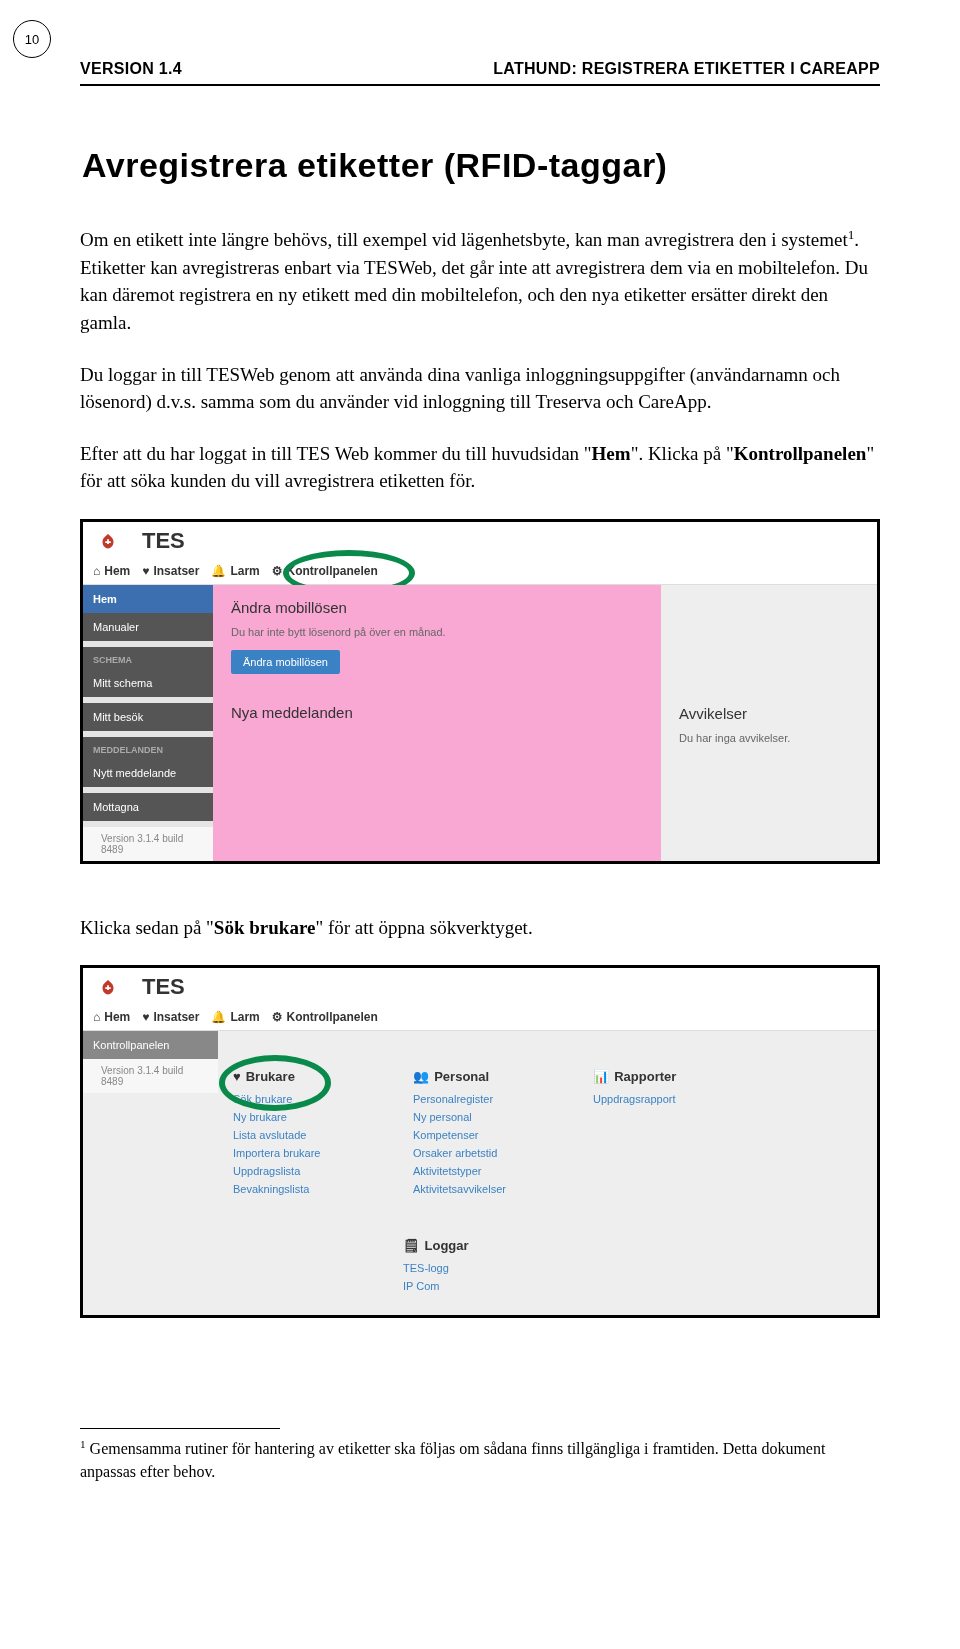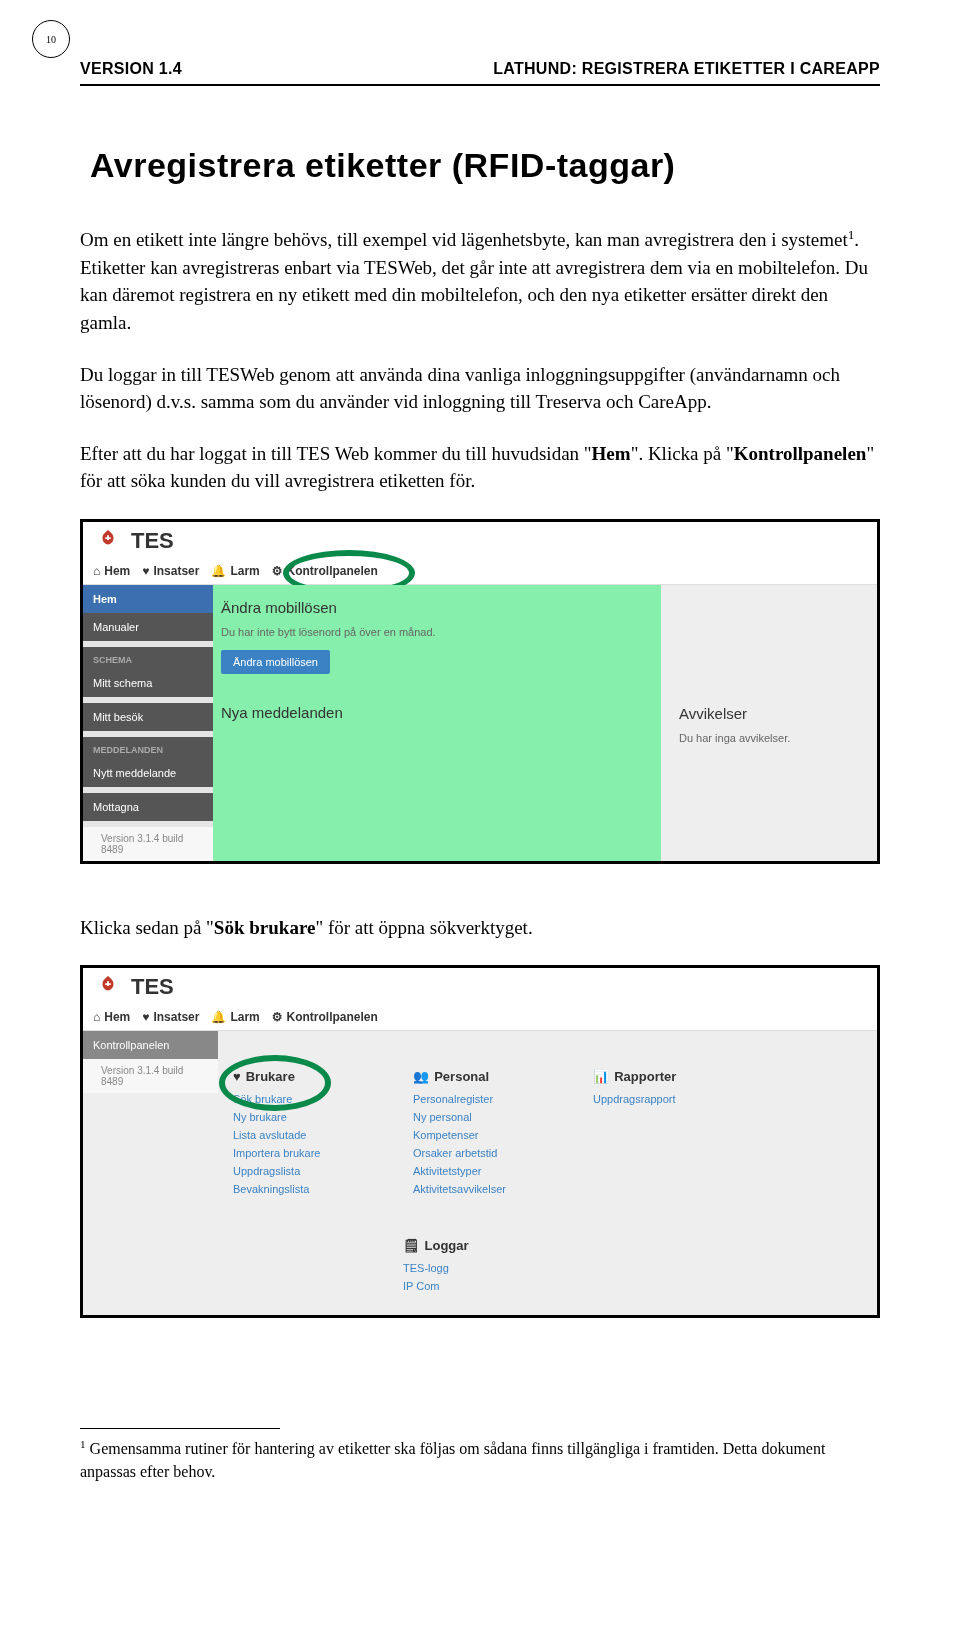--- a/index.html
+++ b/index.html
@@ -1,36 +1,36 @@
 <!DOCTYPE html>
 <html><head>
 <meta charset="utf-8">
 <style>
 body{margin:0;padding:0;background:#fff;font-family:Georgia,serif;color:#000;width:960px}
 .page{position:relative;padding:60px 80px 40px 80px}
-.page-num{position:absolute;top:20px;left:32px;width:36px;height:36px;border:1px solid #000;border-radius:50%;display:flex;align-items:center;justify-content:center;font-size:10px;font-family:Liberation Serif, serif}
+.page-num{position:absolute;top:20px;left:13px;width:36px;height:36px;border:1px solid #000;border-radius:50%;display:flex;align-items:center;justify-content:center;font-size:13px;font-family:Liberation Sans, sans-serif}
 .hdr{display:flex;justify-content:space-between;font-family:Arial,sans-serif;font-weight:bold;font-size:16px;padding-bottom:6px;border-bottom:2px solid #000;letter-spacing:.3px}
-h1{font-family:Arial,sans-serif;font-size:34px;font-weight:bold;margin:60px 0 40px 10px;letter-spacing:.5px}
+h1{font-family:Arial,sans-serif;font-size:34px;font-weight:bold;margin:60px 0 40px 2px;letter-spacing:.5px}
 p{font-size:19px;line-height:1.45;margin:0 0 24px 0}
 .b{font-weight:bold}
 sup{font-size:.7em}
 .shot{border:3px solid #000;background:#fff;margin:4px 0 50px 0;font-family:Arial,sans-serif}
-.shot-hdr{padding:6px 26px 4px 14px;display:flex;align-items:flex-start;gap:12px}
+.shot-hdr{padding:6px 26px 4px 14px;display:flex;align-items:flex-end;gap:23px}
 .tes-icon{width:22px;height:22px}
 .tes-txt{font-size:22px;font-weight:bold;color:#333}
 .navbar{background:#fff;padding:6px 10px;display:flex;gap:12px;font-size:12px;color:#333;border-bottom:1px solid #ddd;font-weight:bold}
 .navitem{display:flex;align-items:center;gap:4px}
 .ring{position:absolute;border:6px solid #0a8a4a;border-radius:50%;pointer-events:none}
 .shot-body{display:flex;background:#eee;position:relative}
 .sidebar{width:130px;background:#555;color:#fff;font-size:11px}
 .side-active{background:#3b6fb0;padding:8px 10px;font-weight:bold}
 .side-item{padding:8px 10px;border-bottom:6px solid #e5e5e5}
 .side-hdr{padding:8px 10px 4px 10px;color:#aaa;font-size:9px;font-weight:bold}
 .side-ver{background:#f7f7f7;color:#888;padding:6px 18px;font-size:10px}
-.main1{flex:1;background:#86efac;padding:14px 8px;position:relative}
+.main1{flex:1;background:#f9a8d4;padding:14px 18px;position:relative}
 .sect-title{font-size:15px;color:#333;margin-bottom:10px}
 .sub{font-size:11px;color:#666;margin-bottom:12px}
 .btn-blue{background:#3b82c4;color:#fff;border:none;padding:6px 12px;font-size:11px;border-radius:2px;display:inline-block}
 .msg-box{background:#d4eec7;border:1px solid #b8d9a8;color:#5a8a3a;padding:6px 10px;font-size:11px;margin-top:8px}
 .right-col{width:180px;padding:10px 18px}
 .shot2-body{background:#eee;padding:0;position:relative}
 .kp-bar{display:flex}
 .kp-side{width:135px;font-size:11px}
 .kp-side-item{background:#888;color:#fff;padding:8px 10px}
 .kp-cols{display:flex;gap:30px;padding:12px 20px 30px 150px;flex-wrap:wrap;position:relative;margin-top:-36px}

